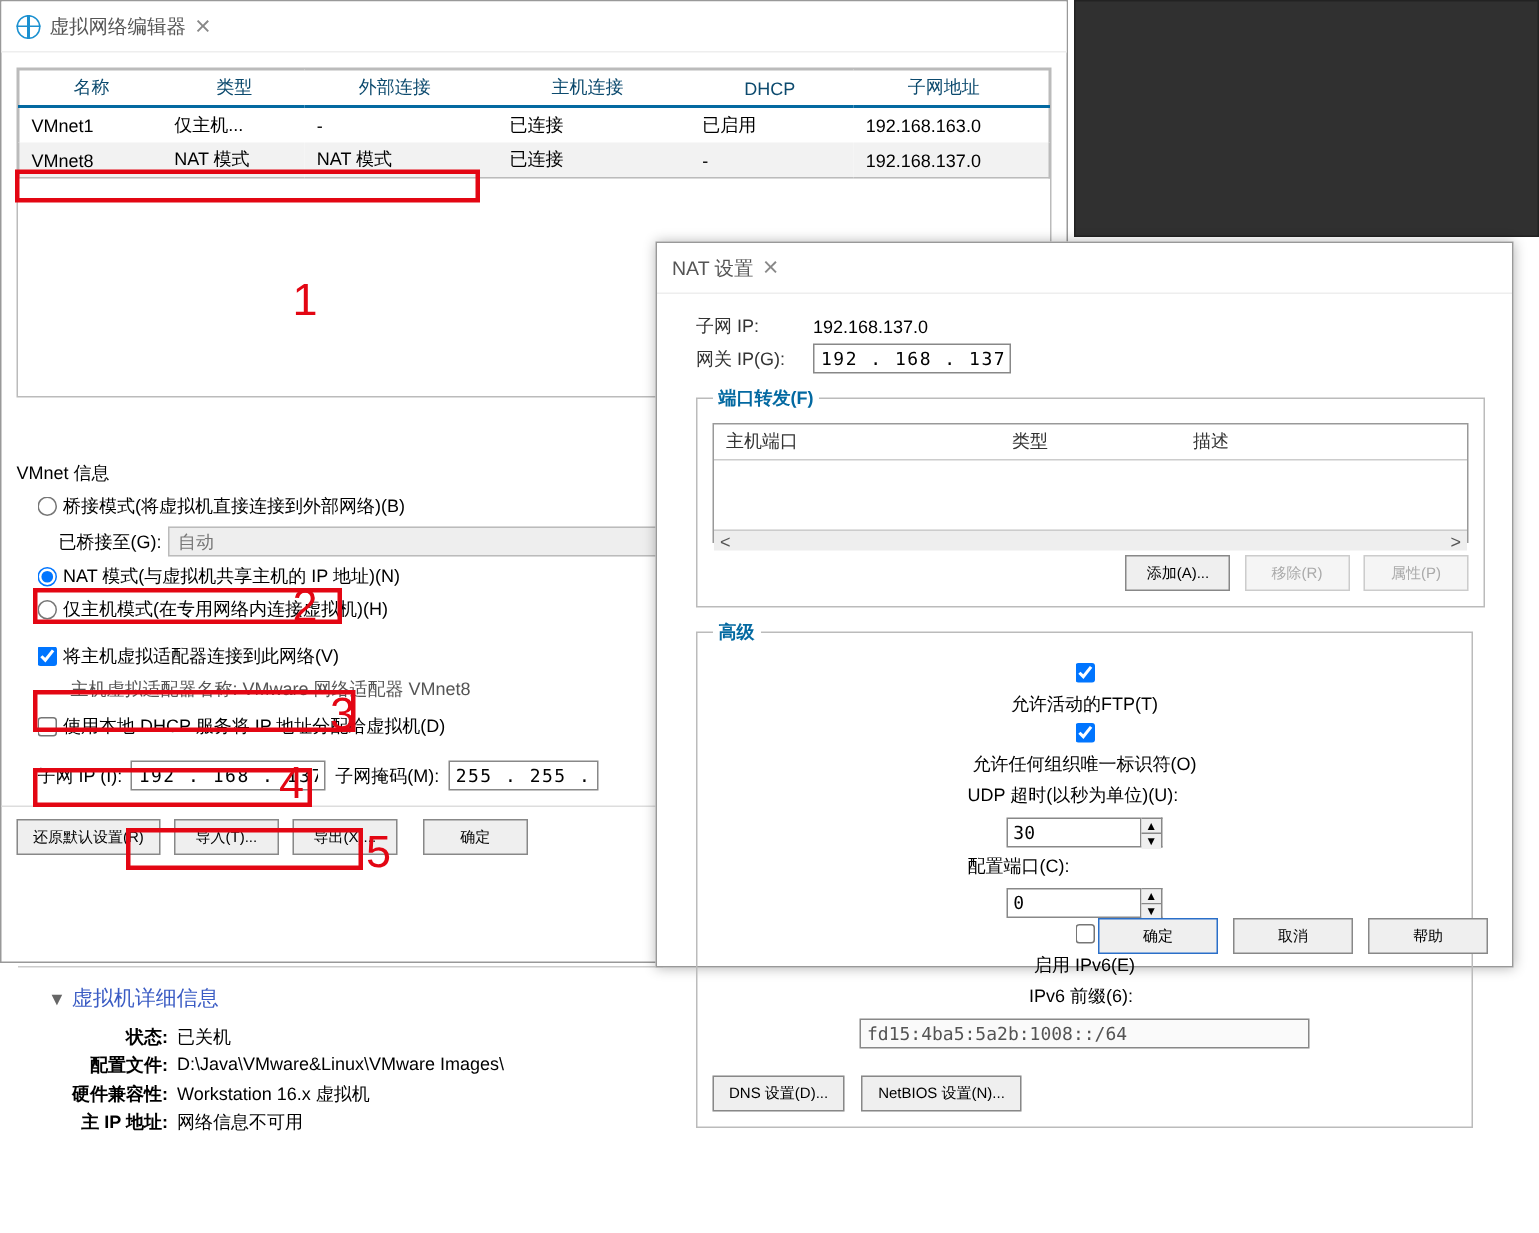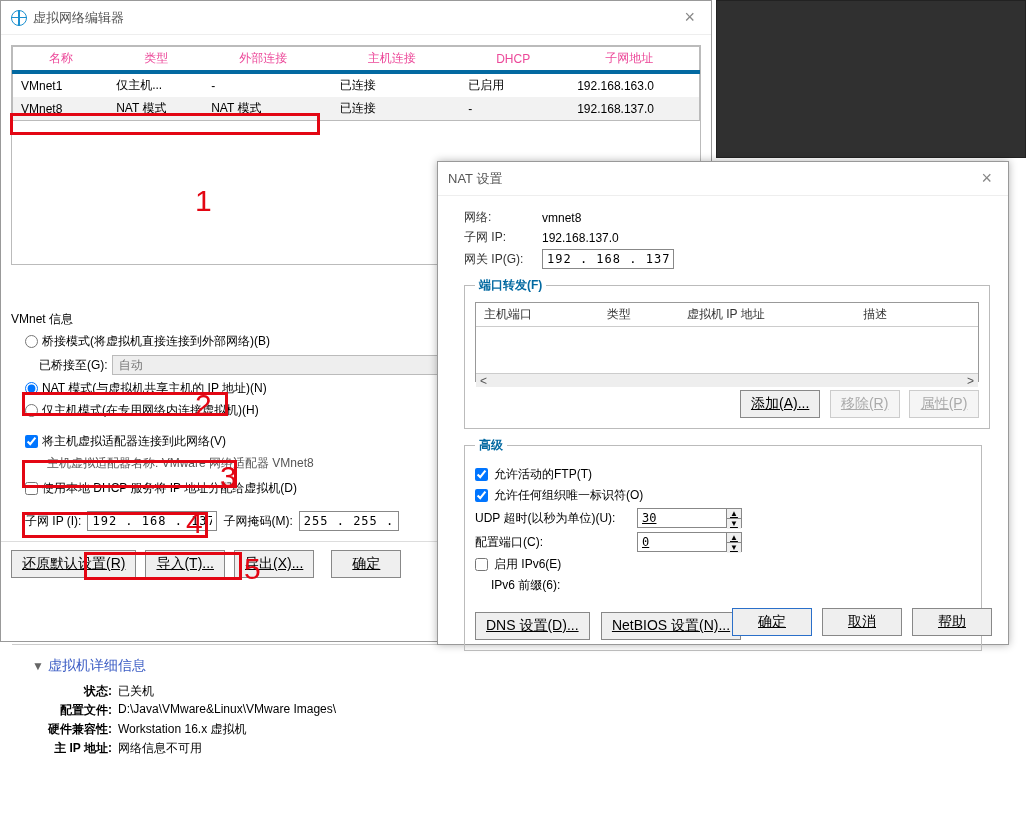--- a/index.html
+++ b/index.html
@@ -14,45 +14,44 @@
   overflow: hidden;
 }
 .window {
   position: absolute;
   background: #fff;
   border: 1px solid #999;
 }
 .titlebar {
   display: flex;
   align-items: center;
-  justify-content: space-between;
   padding: 6px 10px;
   background: #fff;
   border-bottom: 1px solid #eee;
 }
 .titlebar .title-left { display: flex; align-items: center; gap: 6px; font-size: 13px; color: #555; }
 .titlebar .close-x { font-size: 18px; color: #888; cursor: pointer; padding: 0 6px; }
 .globe-icon {
   width: 16px; height: 16px; border: 1.5px solid #1b90d0; border-radius: 50%;
   position: relative;
 }
 .globe-icon::before { content:""; position:absolute; top:6px; left:-1px; right:-1px; height:1.5px; background:#1b90d0;}
 .globe-icon::after { content:""; position:absolute; left:6px; top:-1px; bottom:-1px; width:1.5px; background:#1b90d0;}
 .vnet-win { top:0; left:0; width:712px; height:642px; }
 .vnet-body { padding: 10px 10px 6px 10px; }
 table.netlist { width:100%; border-collapse: collapse; font-size:12px; border:1px solid #bbb;}
 table.netlist th, table.netlist td { text-align:left; padding:3px 8px; }
-table.netlist thead th { color:#ec4899; font-weight:normal; border-bottom:4px solid #0369a1;padding-left:36px; }
+table.netlist thead th { color:#0c4a6e; font-weight:normal; border-bottom:2px solid #0369a1;padding-left:36px; }
 table.netlist tbody tr.selected { background:#f2f2f2; }
 .list-container { height:220px; border:1px solid #bbb; overflow:hidden; position:relative; }
 .annot { position:absolute; border:3px solid #e30613; pointer-events:none; }
 .annot-num { position:absolute; color:#e30613; font-size:30px; font-weight:normal; font-family:Arial; pointer-events:none; }
 .btn {
   display:inline-block; padding:4px 10px; border:1px solid #888; background:#efefef;
-  font-size:14px; cursor:pointer; min-width:70px; text-align:center;text-decoration:underline;
+  font-size:10px; cursor:pointer; min-width:70px; text-align:center;
 }
 .btn:disabled, .btn.disabled { color:#aaa; border-color:#ccc; background:#f5f5f5; cursor:default;}
 .row-right { text-align:right; margin-top:6px; }
 .section-title { margin-top:12px; margin-bottom:4px; }
 .radio-row, .check-row { margin:5px 0 5px 14px; display:flex; align-items:center; gap:4px;}
 .indent { margin-left:28px; display:flex; align-items:center; gap:4px;}
 input[type=text]{
   font-family:"Consolas", monospace;
   font-size:12px;
   padding:2px 4px;
@@ -69,22 +68,22 @@
 .kv .k { width:70px; color:#333;}
 fieldset.group { border:1px solid #bbb; margin:8px 0; padding:8px 10px 10px 10px;}
 fieldset.group legend { padding:0 4px; color:#0369a1;font-weight:bold;}
 .port-table { border:1px solid #999; height:80px; width:504px; }
 .port-table .hdr { display:flex; border-bottom:1px solid #ccc;}
 .port-table .hdr div { padding:3px 8px; flex:1; color:#333;}
 .port-table .scrollb { height:14px; background:#eee; border-top:1px solid #ccc; display:flex; justify-content:space-between;}
 .port-table .scrollb span{ padding:0 4px; color:#555;}
 .port-btns { text-align:right; margin-top:8px;}
 .port-btns .btn { margin-left:6px; }
-.adv-row { margin:4px 0; display:flex; align-items:center; gap:6px;}
-.spin-wrap { display:inline-flex; align-items:center;text-decoration:underline;}
+.adv-row { margin:4px 0; display:flex; align-items:center; gap:6px;flex-direction:column;}
+.spin-wrap { display:inline-flex; align-items:center;}
 .spin-btns { display:flex; flex-direction:column; border:1px solid #888; border-left:none; height:20px;}
 .spin-btns span{ font-size:8px; height:10px; line-height:10px; padding:0 3px; background:#efefef; cursor:pointer; border-bottom:1px solid #888;}
 .spin-btns span:last-child{border-bottom:none;}
 .nat-bottom { position:absolute; bottom:8px; right:16px; display:flex; gap:10px;}
 .nat-bottom .btn.primary { border:1px solid #2a6fc9; color:#000;}
 
 .details-panel { position:absolute; left:12px; top:644px; width:430px; height:160px; border-top:1px solid #ccc; padding:12px 20px;}
 .details-header { color:#3b5cc4; font-size:14px; margin-bottom:8px; display:flex; align-items:center; gap:4px;}
 .details-header .tri { color:#666; font-size:12px;}
 .kv2 { display:flex; margin:2px 0;}
@@ -229,39 +228,34 @@
 
 <div class="window nat-win">
   <div class="titlebar">
     <div class="title-left">
         <span>NAT 设置</span>
       </div>
     <span class="close-x">×</span>
   </div>
   <div class="nat-body">
     <div class="kv">
-        <span class="k">网络:</span>
-        <span>vmnet8</span>
-      </div>
-    <div class="kv">
         <span class="k">子网 IP:</span>
         <span>192.168.137.0</span>
       </div>
     <div class="kv">
       <span class="k">网关 IP(G):</span>
       <input type="text" class="ipbox" style="width: 132px;" value="192 . 168 . 137 .  2">
     </div>
 
     <fieldset class="group">
       <legend>端口转发(F)</legend>
       <div class="port-table">
         <div class="hdr">
           <div>主机端口</div>
           <div style="flex:0.6;">类型</div>
-          <div style="flex:1.5;">虚拟机 IP 地址</div>
           <div>描述</div>
         </div>
         <div style="height:46px;"></div>
         <div class="scrollb">
             <span>&lt;</span>
             <span>&gt;</span>
           </div>
       </div>
       <div class="port-btns">
         <button class="btn">添加(A)...</button>
@@ -299,20 +293,21 @@
               <span>▼</span>
             </span>
         </span>
       </div>
       <div class="adv-row">
           <input type="checkbox" style="">
           <label>启用 IPv6(E)</label>
         </div>
       <div class="adv-row">
         <span style="width:90px; margin-left:16px;">IPv6 前缀(6):</span>
+        <input type="text" style="width: 300px;" disabled="" value="fd15:4ba5:5a2b:1008::/64">
       </div>
       <div style="margin-top:18px;">
         <button class="btn">DNS 设置(D)...</button>
         <button class="btn" style="margin-left:8px;">NetBIOS 设置(N)...</button>
       </div>
     </fieldset>
   </div>
   <div class="nat-bottom">
     <button class="btn primary" style="min-width:80px;">确定</button>
     <button class="btn" style="min-width:80px;">取消</button>

